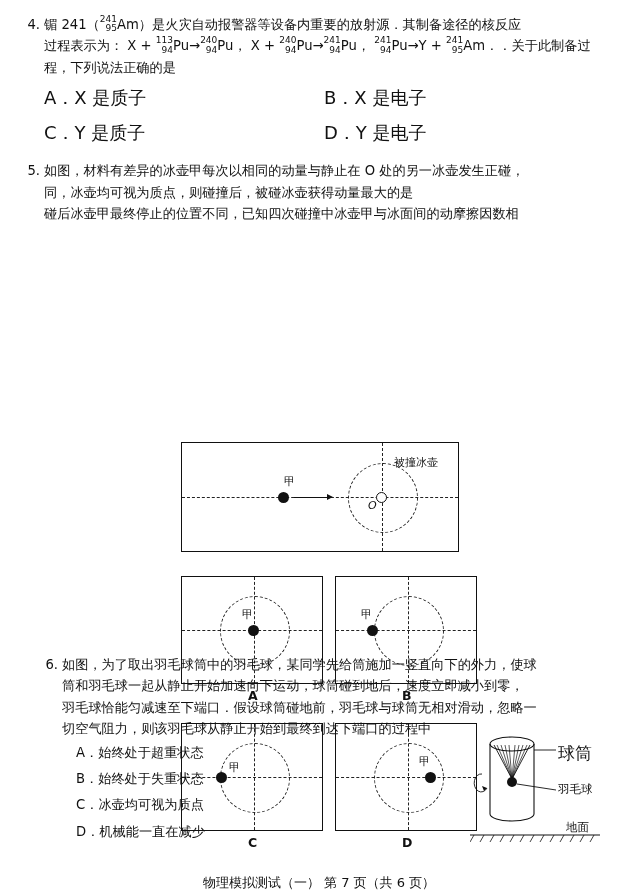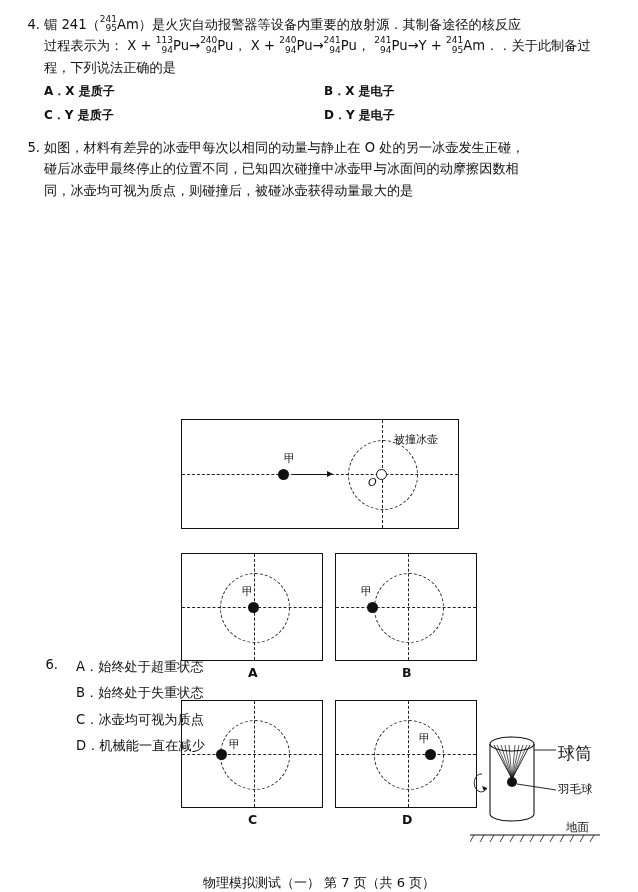--- a/index.html
+++ b/index.html
@@ -31,23 +31,22 @@
     font-size:13.2px;
   }
   .qbody{margin-left:26px;}
   .opts{
     margin-top:2px;
     margin-left:26px;
     position:relative;
   }
   .optrow{
     display:flex;
-    font-size:12px;
+    font-size:18px;
     line-height:1.95;
-    font-weight:bold;
   }
   .optrow > span{width:50%;}
   .optlist{
     margin-left:26px;
     font-size:13.2px;
     line-height:2.0;
   }
   .optlist > div{padding-left:14px;}
   .nuc{display:inline-block;position:relative;vertical-align:baseline;}
   .nuc .ms{
@@ -164,22 +163,22 @@
         <span>C．Y 是质子</span>
         <span>D．Y 是电子</span>
       </div>
     </div>
   </div>
 
   <div class="q" style="margin-top:10px;">
     <span class="qnum">5.</span>
     <div class="qbody">
       <div>如图，材料有差异的冰壶甲每次以相同的动量与静止在 O 处的另一冰壶发生正碰，</div>
+      <div>同，冰壶均可视为质点，则碰撞后，被碰冰壶获得动量最大的是</div>
       <div>碰后冰壶甲最终停止的位置不同，已知四次碰撞中冰壶甲与冰面间的动摩擦因数相</div>
-      <div>同，冰壶均可视为质点，则碰撞后，被碰冰壶获得动量最大的是</div>
     </div>
   </div>
 
   <div class="figwrap">
 
     <div class="bigbox">
       <div class="dashH" style="top:54px;"></div>
       <div class="dashV" style="left:200px;"></div>
       <div class="circ" style="left:166px;top:20px;width:68px;height:68px;"></div>
       <div class="dot" style="left:96px;top:49px;"></div>
@@ -222,20 +221,26 @@
       <div class="dashV" style="left:72px;"></div>
       <div class="circ" style="left:38px;top:19px;width:68px;height:68px;"></div>
       <div class="dot" style="left:89px;top:48px;"></div>
       <span class="lbl" style="left:83px;top:30px;">甲</span>
     </div>
     <span class="caption" style="left:402px;top:611px;">D</span>
   </div>
 
   <div class="q" style="position:absolute;left:18px;right:34px;top:640px;">
     <span class="qnum">6.</span>
+    <div class="qbody">
+      <div>如图，为了取出羽毛球筒中的羽毛球，某同学先给筒施加一竖直向下的外力，使球</div>
+      <div>筒和羽毛球一起从静止开始加速向下运动，球筒碰到地后，速度立即减小到零，</div>
+      <div>羽毛球恰能匀减速至下端口．假设球筒碰地前，羽毛球与球筒无相对滑动，忽略一</div>
+      <div>切空气阻力，则该羽毛球从静止开始到最终到达下端口的过程中</div>
+    </div>
     <div class="optlist">
       <div>A．始终处于超重状态</div>
       <div>B．始终处于失重状态</div>
       <div>C．冰壶均可视为质点</div>
       <div>D．机械能一直在减少</div>
     </div>
   </div>
 
   <div class="shuttle">
     <svg width="150" height="118" viewBox="0 0 150 118">

